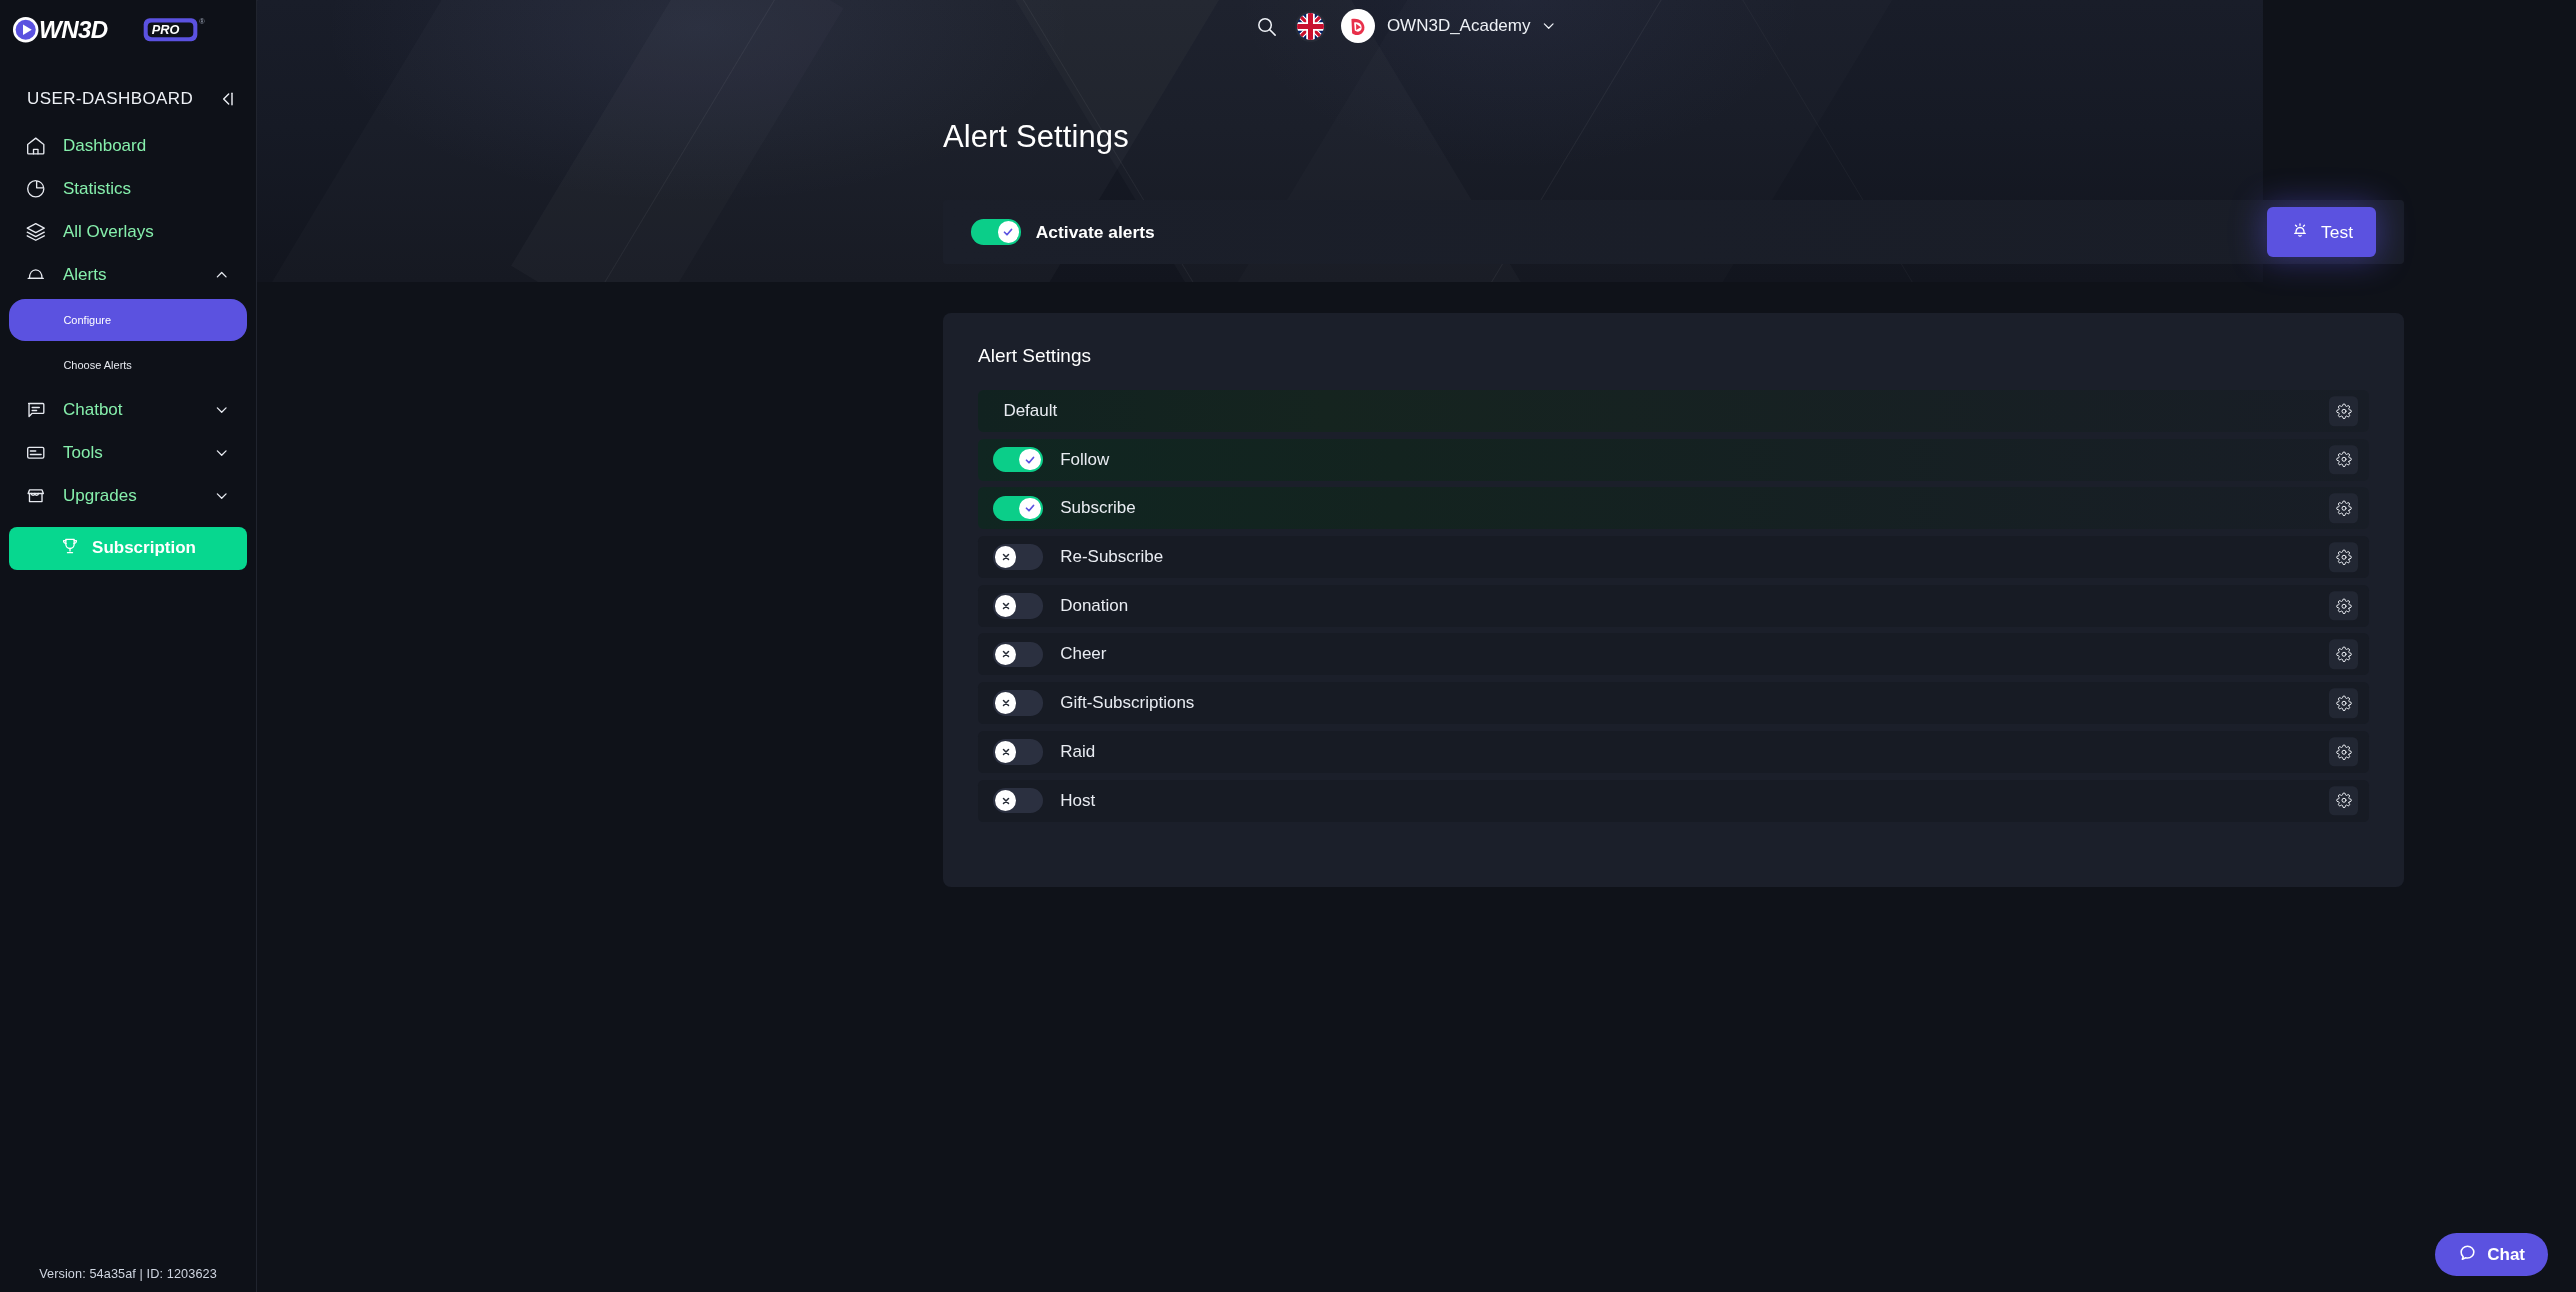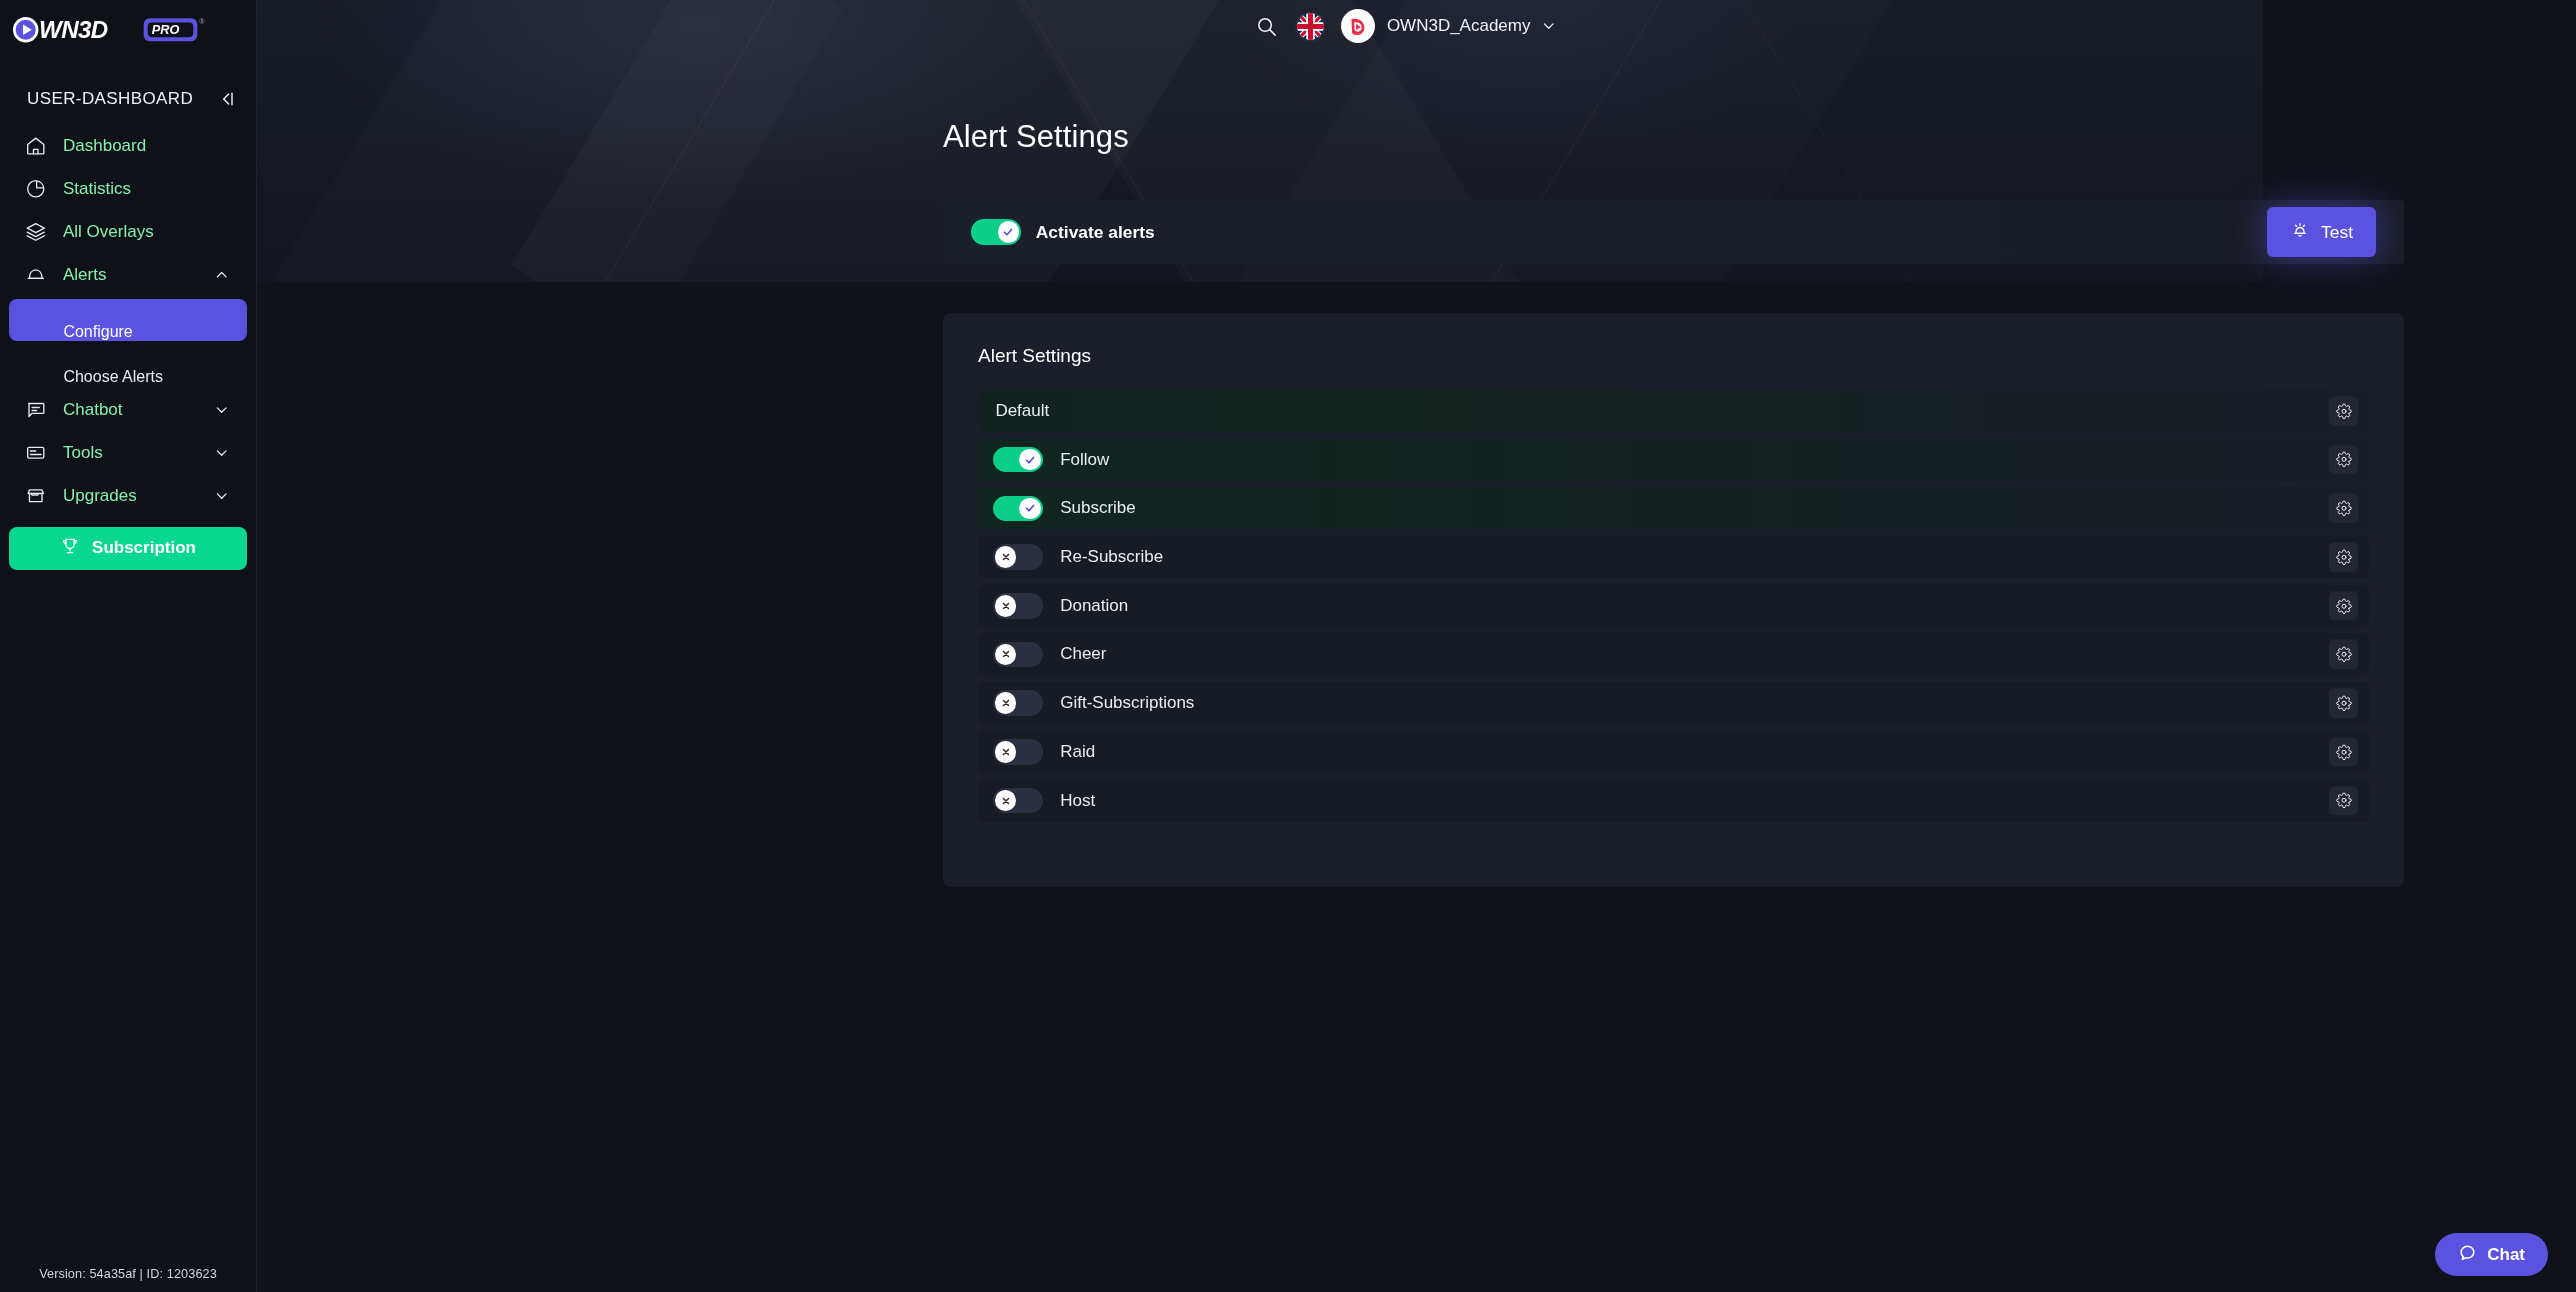--- a/index.html
+++ b/index.html
@@ -40,25 +40,25 @@
   .nav-item{
     display:flex; align-items:center; gap:14.8px;
     height:43px; padding:0 14.8px;
     border-radius:8px; cursor:pointer;
     color:#86efac; font-size:17px;
   }
   .nav-item .ico{ width:24px; height:24px; display:flex; align-items:center; justify-content:center; flex:0 0 24px;}
   .nav-item .lbl{ flex:1 1 auto; }
   .nav-item .chev{ width:20px;height:20px; display:flex; align-items:center; justify-content:center;}
   .sub-item{
-    display:flex; align-items:flex-end;
+    display:flex; align-items:center;
     height:42px; margin:2.7px 0;
     padding-left:54px;
-    border-radius:8px; cursor:pointer;
-    color:#e7eaf0; font-size:16px;
+    border-radius:16px; cursor:pointer;
+    color:#e7eaf0; font-size:11px;
   }
   .sub-item.active{ background:#5b52e0; color:#ffffff; }
 
   .sub-btn{
     margin:9.4px 9.4px 0 9.4px;
     height:43px; border-radius:8px;
     background:#07d78f;
     display:flex; align-items:center; justify-content:center; gap:12px;
     color:#ffffff; font-size:17px; font-weight:600; cursor:pointer;
   }
@@ -152,21 +152,21 @@
     background:#171b24;
   }
   .row.default{
     background:linear-gradient(90deg,#112220 0%, #15241f 25%, #181d26 100%);
     padding-left:17.4px;
   }
   .row.on{
     background:linear-gradient(90deg,#102621 0%, #13231f 30%, #181d26 100%);
   }
   .row .rlabel{ color:#e9ecf2; font-size:17px; margin-left:17.4px; }
-  .row.default .rlabel{ margin-left:0; }
+  .row.default .rlabel{ margin-left:8px; }
   .gear-btn{
     position:absolute; right:10.7px; top:50%; transform:translateY(-50%);
     width:29.5px; height:29.5px; border-radius:5.4px; background:#222733;
     display:flex; align-items:center; justify-content:center; cursor:pointer;
   }
 
   
   .chat-btn{
     position:absolute; right:28px; bottom:16px;
     height:43px; padding:0 23px; border-radius:21.5px; background:#5b52e0;

